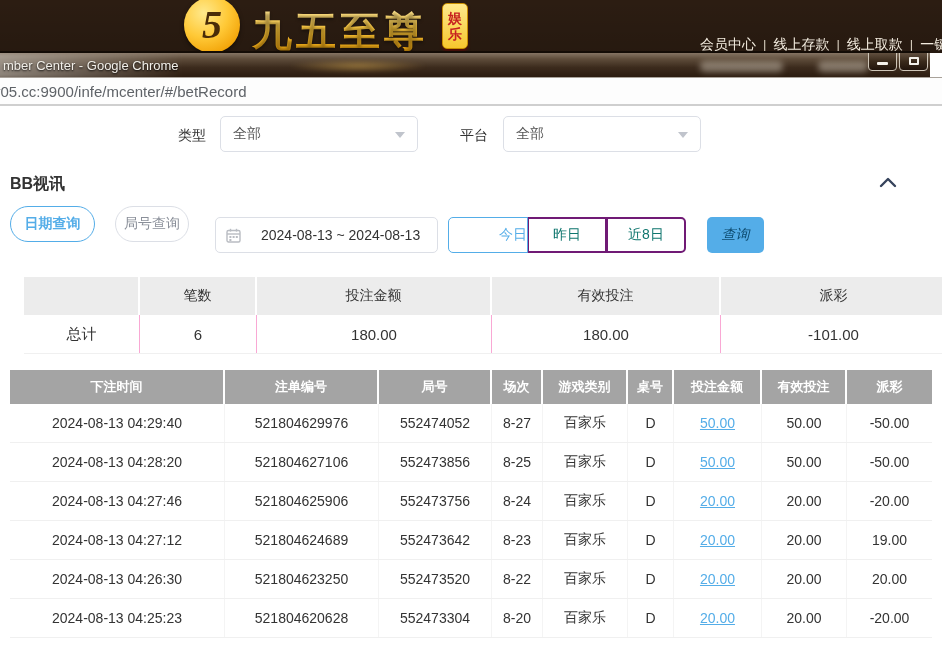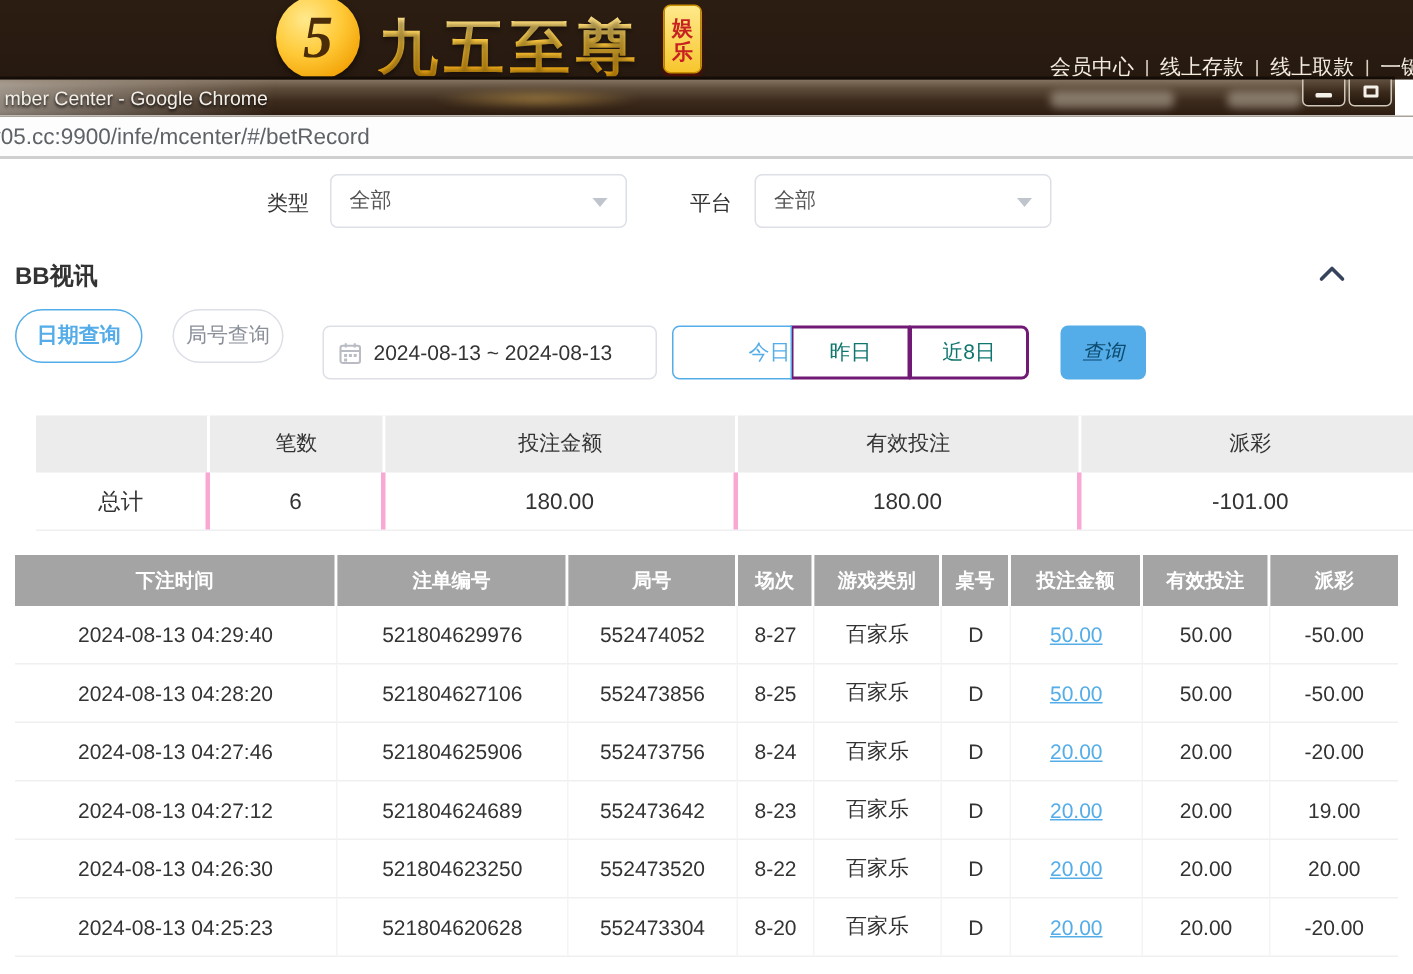--- a/index.html
+++ b/index.html
@@ -73,42 +73,42 @@
 
   .section-title { position:absolute; left:10px; top:68px; font-size:16px; font-weight:bold; color:#333; }
   .collapse-icon { position:absolute; left:876px; top:67px; width:24px; height:20px; cursor:pointer; }
 
   .pill { position:absolute; top:100px; height:36px; border-radius:18px; background:#fff;
     display:flex; align-items:center; justify-content:center; font-size:14px; cursor:pointer; }
   .pill-date { left:10px; width:85px; border:1px solid #54ade8; color:#54ade8; font-weight:bold; }
   .pill-round { left:115px; width:74px; border:1px solid #dcdfe6; color:#8a8f99; }
 
   .date-input { position:absolute; left:215px; top:111px; width:223px; height:36px; border:1px solid #dcdfe6;
-    border-radius:5px; background:#fff; display:flex; align-items:center; padding:0 10px; gap:8px;
+    border-radius:5px; background:#fff; display:flex; align-items:center; padding:0 10px; gap:20px;
     font-size:14px; color:#333; cursor:pointer; }
 
   .segment { position:absolute; left:448px; top:111px; height:36px; display:flex; }
   .seg-btn { width:80px; height:36px; background:#fff; border:2px solid #701a75; margin-left:-1px;
     display:flex; align-items:center; justify-content:center; font-size:14px; color:#0f766e; cursor:pointer; }
   .seg-btn:first-child { margin-left:0; border-radius:5px 0 0 5px; }
   .seg-btn:last-child { border-radius:0 5px 5px 0; }
   .seg-active { border:1px solid #54ade8; color:#54ade8; z-index:2;justify-content:flex-end; }
 
   .search-btn { position:absolute; left:707px; top:111px; width:57px; height:36px; background:#54ade8;
     border:none; border-radius:5px; color:#0c4a6e; font-size:14px; cursor:pointer;
     display:flex; align-items:center; justify-content:center;font-style:italic; }
 
   
   .summary { position:absolute; left:24px; top:171px; width:922px; }
   .sum-head { display:grid; grid-template-columns:116px 117px 235px 229px 225px; }
   .sum-head > div { height:38px; background:#ececec; border-right:2px solid #fff;
     display:flex; align-items:center; justify-content:center; font-size:14px; color:#333; }
   .sum-head > div:last-child { border-right:none; }
   .sum-row { display:grid; grid-template-columns:116px 117px 235px 229px 225px; border-bottom:1px solid #f0f0f0; }
-  .sum-row > div { height:38px; border-right:3px solid #f9a8d4; display:flex; align-items:center;
+  .sum-row > div { height:38px; border-right:1px solid #f9a8d4; display:flex; align-items:center;
     justify-content:center; font-size:15px; color:#333; }
   .sum-row > div:last-child { border-right:none; }
 
   
   .dtable { position:absolute; left:10px; top:264px; width:922px; }
   .d-head { display:grid; grid-template-columns:215px 154px 113px 51px 85px 46px 88px 85px 85px; }
   .d-head > div { height:34px; background:#a4a4a4; border-right:2px solid #fff;
     display:flex; align-items:center; justify-content:center; font-size:13px; font-weight:bold; color:#fff; }
   .d-head > div:last-child { border-right:none; }
   .d-row { display:grid; grid-template-columns:215px 154px 113px 51px 85px 46px 88px 85px 85px;

